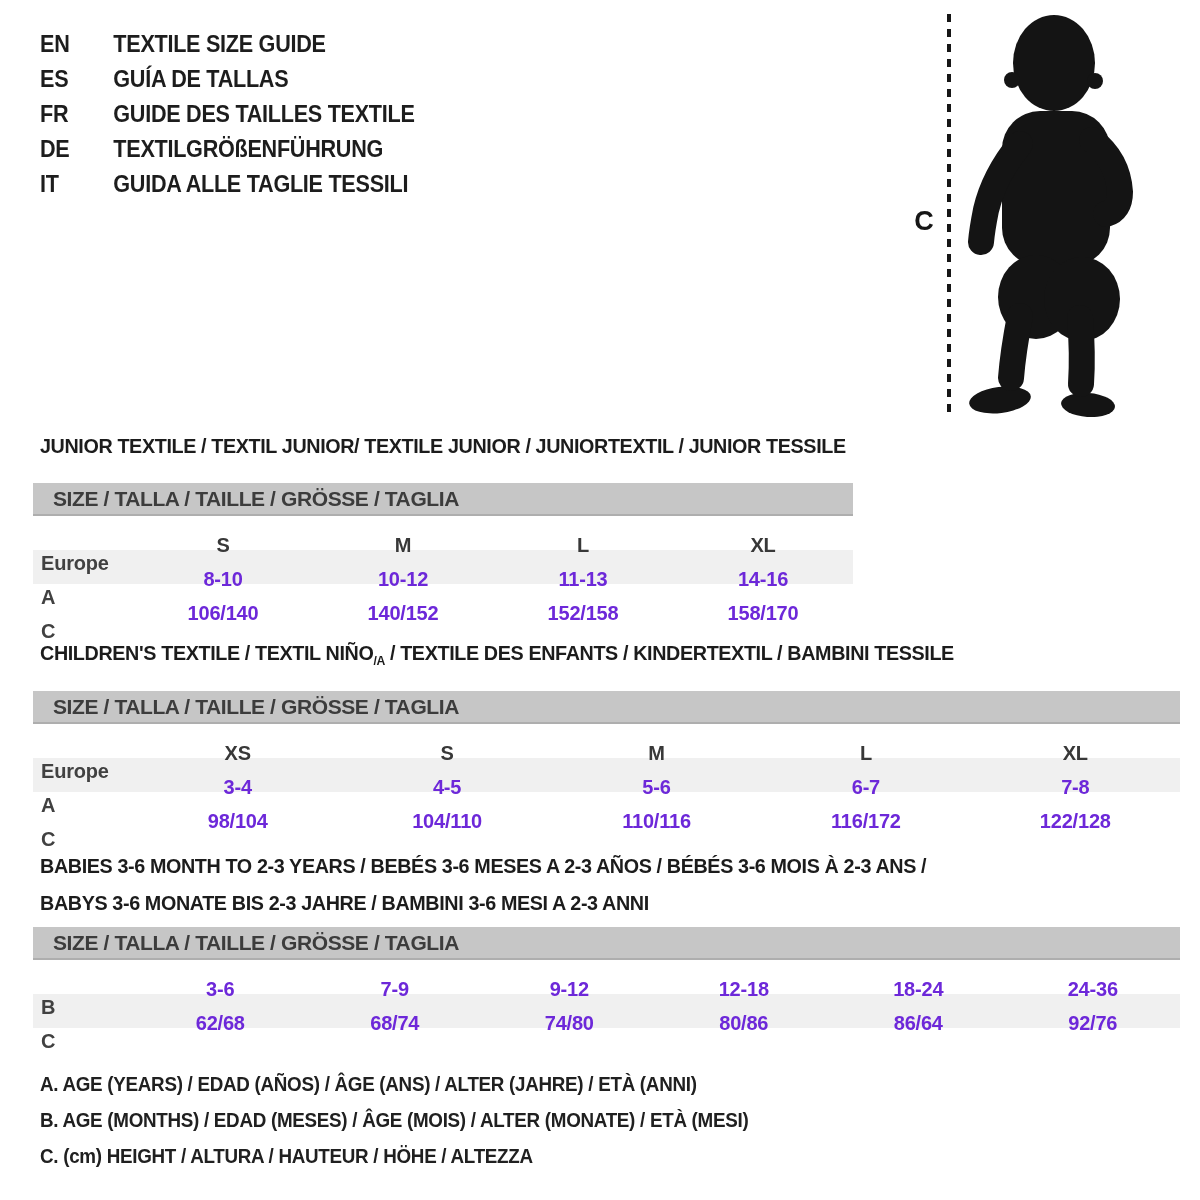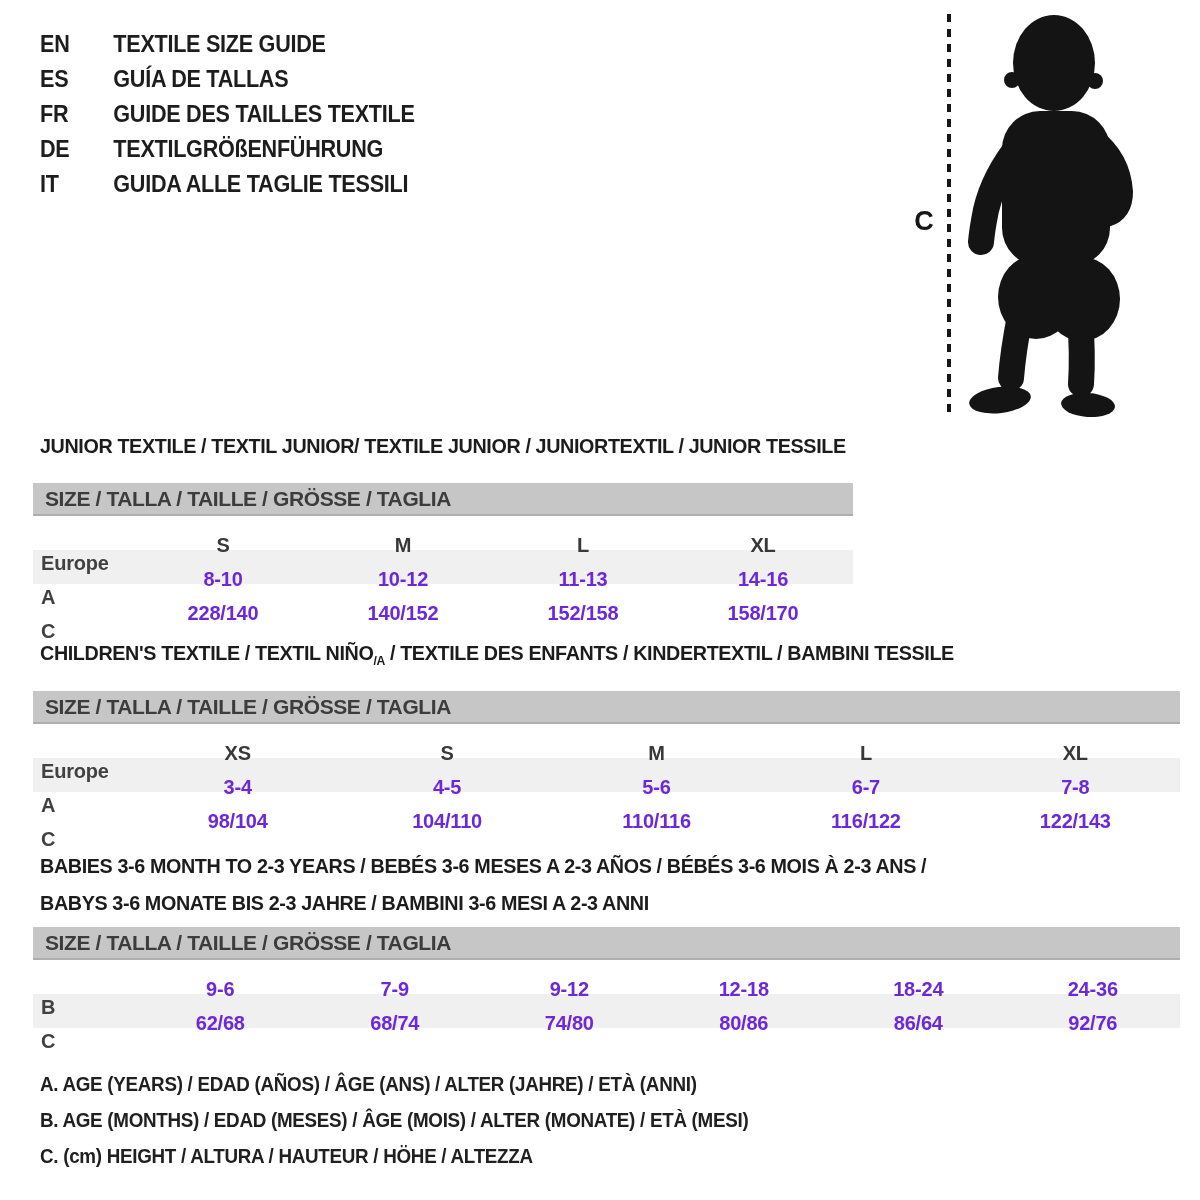--- a/index.html
+++ b/index.html
@@ -20,21 +20,21 @@
 
   
   .section-title{position:absolute;font-size:21px;letter-spacing:-0.4px;color:#1c1c1c;
     transform:scaleX(0.94);transform-origin:left top;white-space:nowrap;}
   .title-line{line-height:24px;margin-bottom:13px;white-space:nowrap;}
   .sub{font-size:13px;position:relative;top:5px;}
 
   
   .size-table{position:absolute;}
   .size-bar{height:31px;line-height:31px;background:var(--c-header-bar,#c6c6c6);
-    border-bottom:2px solid #aeaeae;padding-left:12px;font-size:21px;letter-spacing:-0.4px;color:#3c3c3c;
+    border-bottom:2px solid #aeaeae;padding-left:20px;font-size:21px;letter-spacing:-0.4px;color:#3c3c3c;
     white-space:nowrap;overflow:hidden;}
   .t-row{display:grid;height:34px;align-items:center;font-size:20px;letter-spacing:-0.2px;background:#fff;}
   .t-row.shaded{background:var(--c-row-shade,#f0f0f0);}
   .row-label{padding-left:8px;color:#414141;text-align:left;margin-top:36px;}
   .cell{text-align:center;color:#6d28d9;}
   .t-row.hdr .cell{color:#383838;}
 
   #sec-junior-title{left:40px;top:434px;}
   #sec-junior-table{left:33px;top:483px;width:820px;}
   #sec-children-title{left:40px;top:641px;}
@@ -110,21 +110,21 @@
         </div>
         <div class="t-row shaded" style="grid-template-columns: 100px repeat(4, 1fr);">
           <span class="row-label">A</span>
           <span class="cell">8-10</span>
           <span class="cell">10-12</span>
           <span class="cell">11-13</span>
           <span class="cell">14-16</span>
         </div>
         <div class="t-row" style="grid-template-columns: 100px repeat(4, 1fr);">
           <span class="row-label">C</span>
-          <span class="cell">228/140</span>
+          <span class="cell">106/140</span>
           <span class="cell">140/152</span>
           <span class="cell">152/158</span>
           <span class="cell">158/170</span>
         </div>
       </div>
       <div class="section-title" id="sec-children-title">
         <div class="title-line"><span>CHILDREN'S TEXTILE / TEXTIL NIÑO</span><span class="sub">/A</span><span> / TEXTILE DES ENFANTS / KINDERTEXTIL / BAMBINI TESSILE</span></div>
       </div>
       <div class="size-table" id="sec-children-table">
         <div class="size-bar">SIZE / TALLA / TAILLE / GRÖSSE / TAGLIA</div>
@@ -142,33 +142,33 @@
           <span class="cell">4-5</span>
           <span class="cell">5-6</span>
           <span class="cell">6-7</span>
           <span class="cell">7-8</span>
         </div>
         <div class="t-row" style="grid-template-columns: 100px repeat(5, 1fr);">
           <span class="row-label">C</span>
           <span class="cell">98/104</span>
           <span class="cell">104/110</span>
           <span class="cell">110/116</span>
-          <span class="cell">116/122</span>
-          <span class="cell">122/143</span>
+          <span class="cell">116/172</span>
+          <span class="cell">122/128</span>
         </div>
       </div>
       <div class="section-title" id="sec-babies-title">
         <div class="title-line"><span>BABIES 3-6 MONTH TO 2-3 YEARS / BEBÉS 3-6 MESES A 2-3 AÑOS / BÉBÉS 3-6 MOIS À 2-3 ANS /</span></div>
         <div class="title-line"><span>BABYS 3-6 MONATE BIS 2-3 JAHRE / BAMBINI 3-6 MESI A 2-3 ANNI</span></div>
       </div>
       <div class="size-table" id="sec-babies-table">
         <div class="size-bar">SIZE / TALLA / TAILLE / GRÖSSE / TAGLIA</div>
         <div class="t-row" style="grid-template-columns: 100px repeat(6, 1fr);">
           <span class="row-label">B</span>
-          <span class="cell">9-6</span>
+          <span class="cell">3-6</span>
           <span class="cell">7-9</span>
           <span class="cell">9-12</span>
           <span class="cell">12-18</span>
           <span class="cell">18-24</span>
           <span class="cell">24-36</span>
         </div>
         <div class="t-row shaded" style="grid-template-columns: 100px repeat(6, 1fr);">
           <span class="row-label">C</span>
           <span class="cell">62/68</span>
           <span class="cell">68/74</span>

